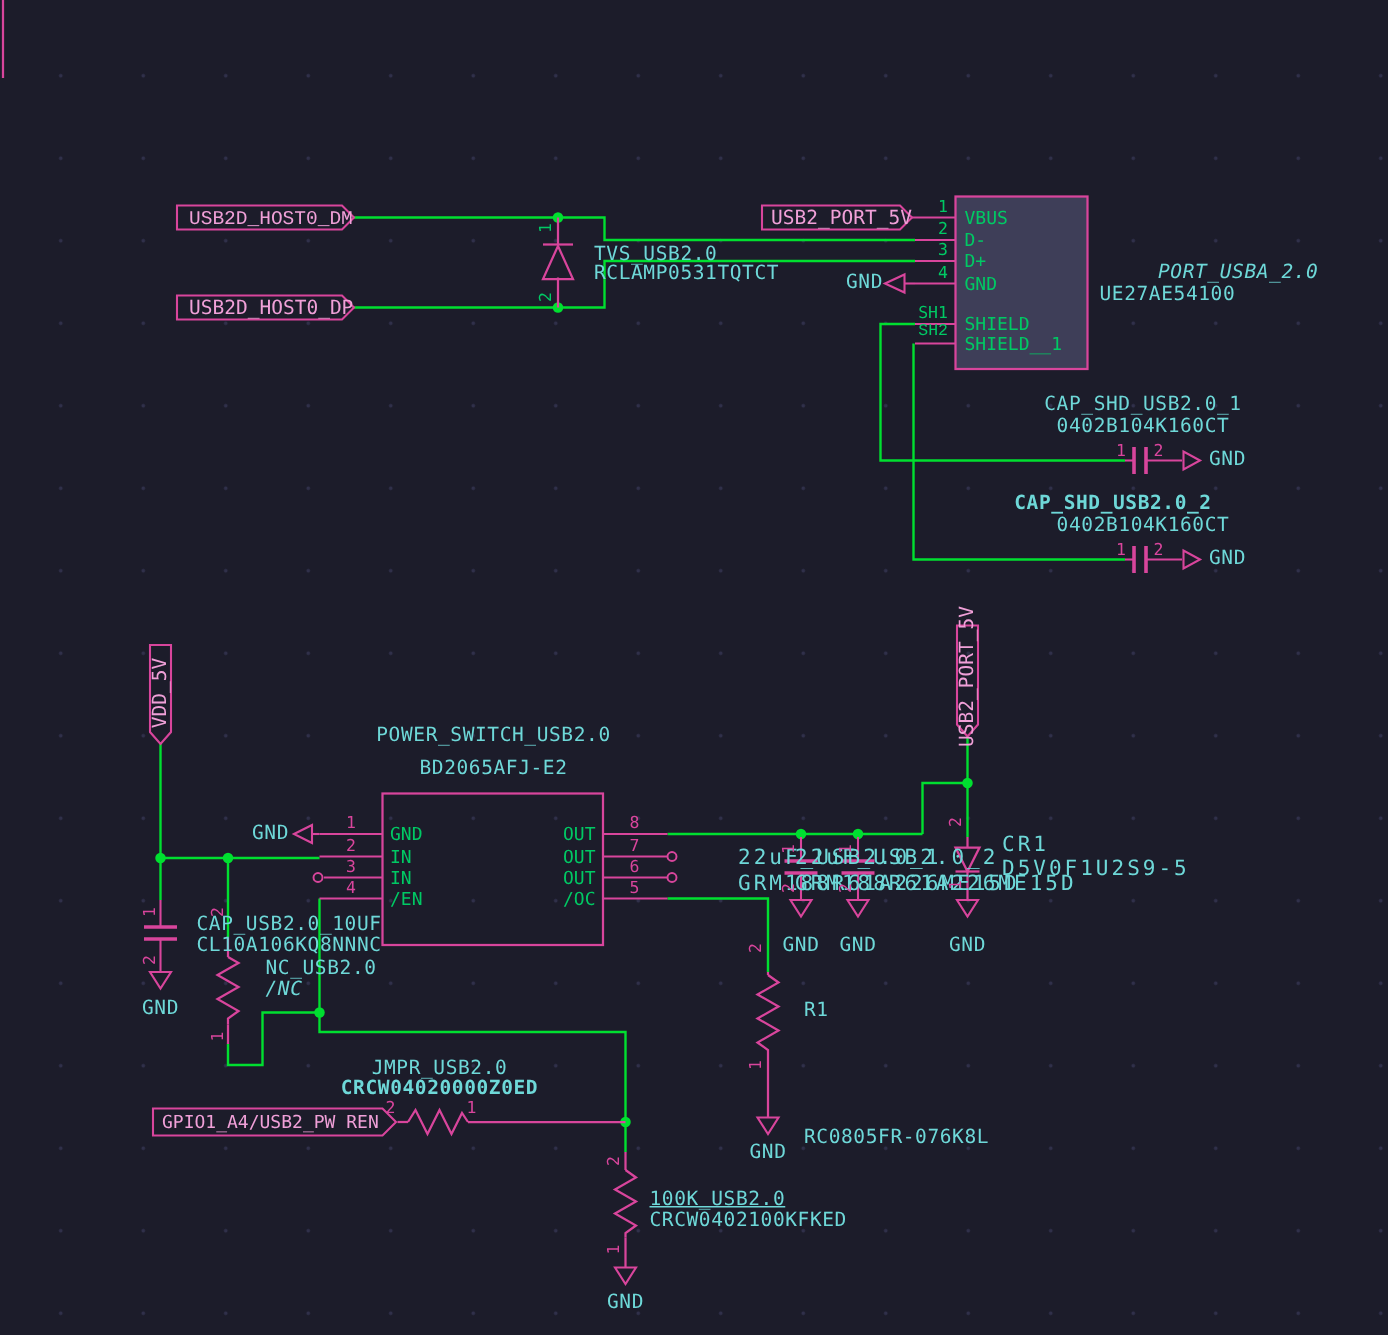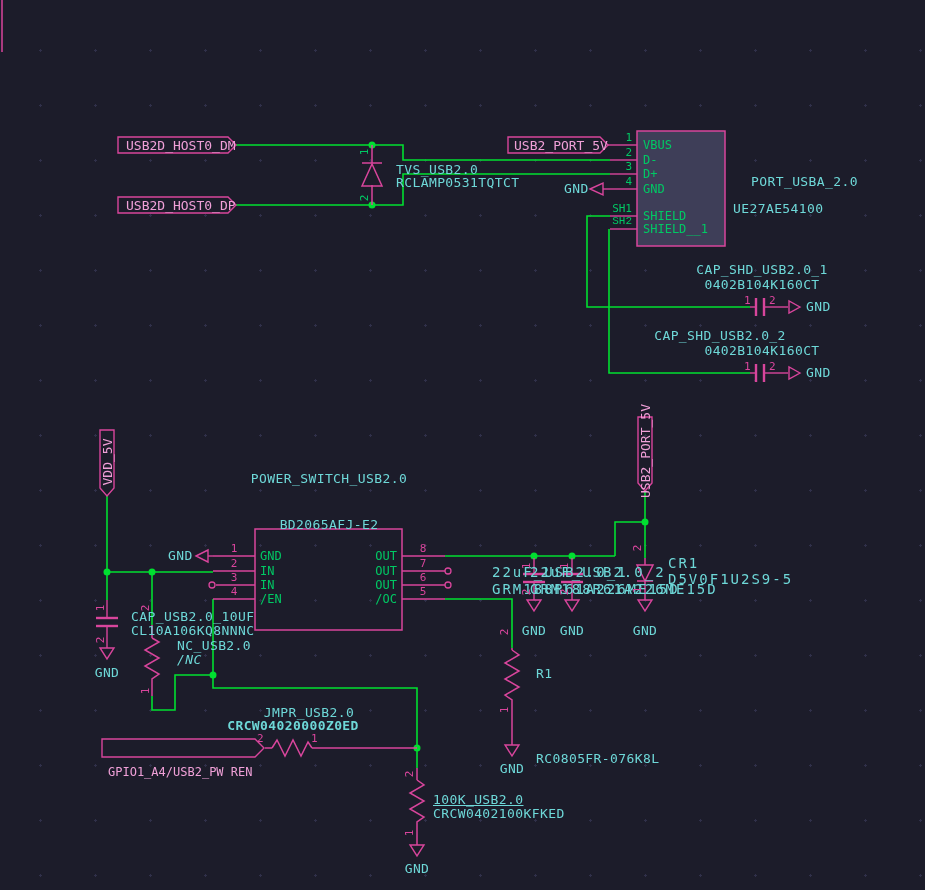--- a/index.html
+++ b/index.html
@@ -184,62 +184,62 @@
   </g>
 
   <g stroke="#d8459c" stroke-width="1.5" fill="none">
     <line x1="417" y1="768" x2="417" y2="780"></line>
     <polyline points="417,780 424,785 410,793 424,801 410,809 424,817 417,822 417,825"></polyline>
     <line x1="417" y1="825" x2="417" y2="845"></line>
     <polygon points="410,845 424,845 417,856" stroke-width="1.4"></polygon>
   </g>
 </svg>
 
-<span class="t pink" style="left:126px;top:139px;">USB2D_HOST0_DM</span>
+<span class="t pink" style="left:126px;top:139px;font-family:Liberation Mono, monospace;">USB2D_HOST0_DM</span>
 <span class="t pink" style="left:126px;top:199px;">USB2D_HOST0_DP</span>
 <span class="t pink" style="left:514px;top:139px;">USB2_PORT_5V</span>
-<span class="t pink12" style="left:108px;top:766px;text-align:right;">GPIO1_A4/USB2_PW REN</span>
+<span class="t pink12" style="left:108px;top:742px;text-align:right;">GPIO1_A4/USB2_PW REN</span>
 <span class="t pink rot" style="left:107px;top:462px;">VDD_5V</span>
 <span class="t pink rot" style="left:645px;top:451px;">USB2_PORT_5V</span>
 
 <span class="t cyan" style="left:396px;top:163px;">TVS_USB2.0</span>
 <span class="t cyan" style="left:396px;top:176px;">RCLAMP0531TQTCT</span>
 <span class="t gnum rot" style="left:364px;top:152px;">1</span>
 <span class="t gnum rot" style="left:364px;top:198px;">2</span>
 
-<span class="t cyan" style="left:751px;top:175px;">PORT_USBA_2.0</span>
-<span class="t cyan" style="left:733px;top:190px;margin-top:12px;">UE27AE54100</span>
+<span class="t cyan" style="left:772px;top:175px;font-style:italic;">PORT_USBA_2.0</span>
+<span class="t cyan" style="left:733px;top:190px;">UE27AE54100</span>
 <span class="t gnum ra" style="left:606px;top:132px;width:26px;">1</span>
 <span class="t gnum ra" style="left:606px;top:147px;width:26px;">2</span>
 <span class="t gnum ra" style="left:606px;top:161px;width:26px;">3</span>
 <span class="t gnum ra" style="left:606px;top:176px;width:26px;">4</span>
 <span class="t gnum ra" style="left:606px;top:203px;width:26px;">SH1</span>
 <span class="t gnum ra" style="left:606px;top:216px;width:26px;font-family:Liberation Mono, monospace;">SH2</span>
 <span class="t gname" style="left:643px;top:139px;">VBUS</span>
 <span class="t gname" style="left:643px;top:154px;">D-</span>
 <span class="t gname" style="left:643px;top:168px;">D+</span>
 <span class="t gname" style="left:643px;top:183px;">GND</span>
 <span class="t gname" style="left:643px;top:210px;">SHIELD</span>
 <span class="t gname" style="left:643px;top:223px;">SHIELD__1</span>
 <span class="t cyan" style="left:564px;top:182px;">GND</span>
 
 <span class="t cyan cx" style="left:762px;top:263px;">CAP_SHD_USB2.0_1</span>
 <span class="t cyan cx" style="left:762px;top:278px;">0402B104K160CT</span>
 <span class="t pnum" style="left:744px;top:295px;">1</span>
 <span class="t pnum" style="left:769px;top:295px;">2</span>
 <span class="t cyan" style="left:806px;top:300px;">GND</span>
 
-<span class="t cyan cx" style="left:720px;top:329px;">CAP_SHD_USB2.0_2</span>
+<span class="t cyan cx" style="left:742px;top:329px;font-weight:bold;">CAP_SHD_USB2.0_2</span>
 <span class="t cyan cx" style="left:762px;top:344px;">0402B104K160CT</span>
 <span class="t pnum" style="left:744px;top:361px;">1</span>
 <span class="t pnum" style="left:769px;top:361px;">2</span>
 <span class="t cyan" style="left:806px;top:366px;">GND</span>
 
-<span class="t cyan cx" style="left:329px;top:472px;">POWER_SWITCH_USB2.0</span>
-<span class="t cyan cx" style="left:329px;top:506px;margin-top:12px;">BD2065AFJ-E2</span>
+<span class="t cyan cx" style="left:329px;top:484px;">POWER_SWITCH_USB2.0</span>
+<span class="t cyan cx" style="left:329px;top:506px;">BD2065AFJ-E2</span>
 <span class="t pnum cx" style="left:234px;top:543px;">1</span>
 <span class="t pnum cx" style="left:234px;top:558px;">2</span>
 <span class="t pnum cx" style="left:234px;top:572px;">3</span>
 <span class="t pnum cx" style="left:234px;top:586px;">4</span>
 <span class="t pnum cx" style="left:423px;top:543px;">8</span>
 <span class="t pnum cx" style="left:423px;top:558px;">7</span>
 <span class="t pnum cx" style="left:423px;top:572px;">6</span>
 <span class="t pnum cx" style="left:423px;top:586px;">5</span>
 <span class="t gname" style="left:260px;top:550px;">GND</span>
 <span class="t gname" style="left:260px;top:565px;">IN</span>
@@ -255,21 +255,21 @@
 <span class="t cyan" style="left:131px;top:624px;">CL10A106KQ8NNNC</span>
 <span class="t pnum rot" style="left:100px;top:608px;">1</span>
 <span class="t pnum rot" style="left:100px;top:640px;">2</span>
 <span class="t cyan cx" style="left:107px;top:666px;">GND</span>
 
 <span class="t cyan" style="left:177px;top:639px;">NC_USB2.0</span>
 <span class="t cyan" style="left:177px;top:653px;font-style:italic;">/NC</span>
 <span class="t pnum rot" style="left:145px;top:608px;">2</span>
 <span class="t pnum rot" style="left:145px;top:691px;">1</span>
 
-<span class="t cyan cx" style="left:293px;top:706px;margin-left:16px;">JMPR_USB2.0</span>
+<span class="t cyan cx" style="left:293px;top:706px;">JMPR_USB2.0</span>
 <span class="t cyan cx" style="left:293px;top:719px;font-weight:bold;">CRCW04020000Z0ED</span>
 <span class="t pnum" style="left:257px;top:733px;">2</span>
 <span class="t pnum" style="left:311px;top:733px;">1</span>
 
 <span class="t cyan big" style="left:492px;top:565px;">22uF_USB2.0_1</span>
 <span class="t cyan big" style="left:492px;top:582px;">GRM188R61A226ME15D</span>
 <span class="t cyan big" style="left:530px;top:565px;">22uF_USB2.0_2</span>
 <span class="t cyan big" style="left:530px;top:582px;">GRM188R61A226ME15D</span>
 <span class="t pnum rot" style="left:526px;top:566px;">1</span>
 <span class="t pnum rot" style="left:526px;top:592px;">2</span>

